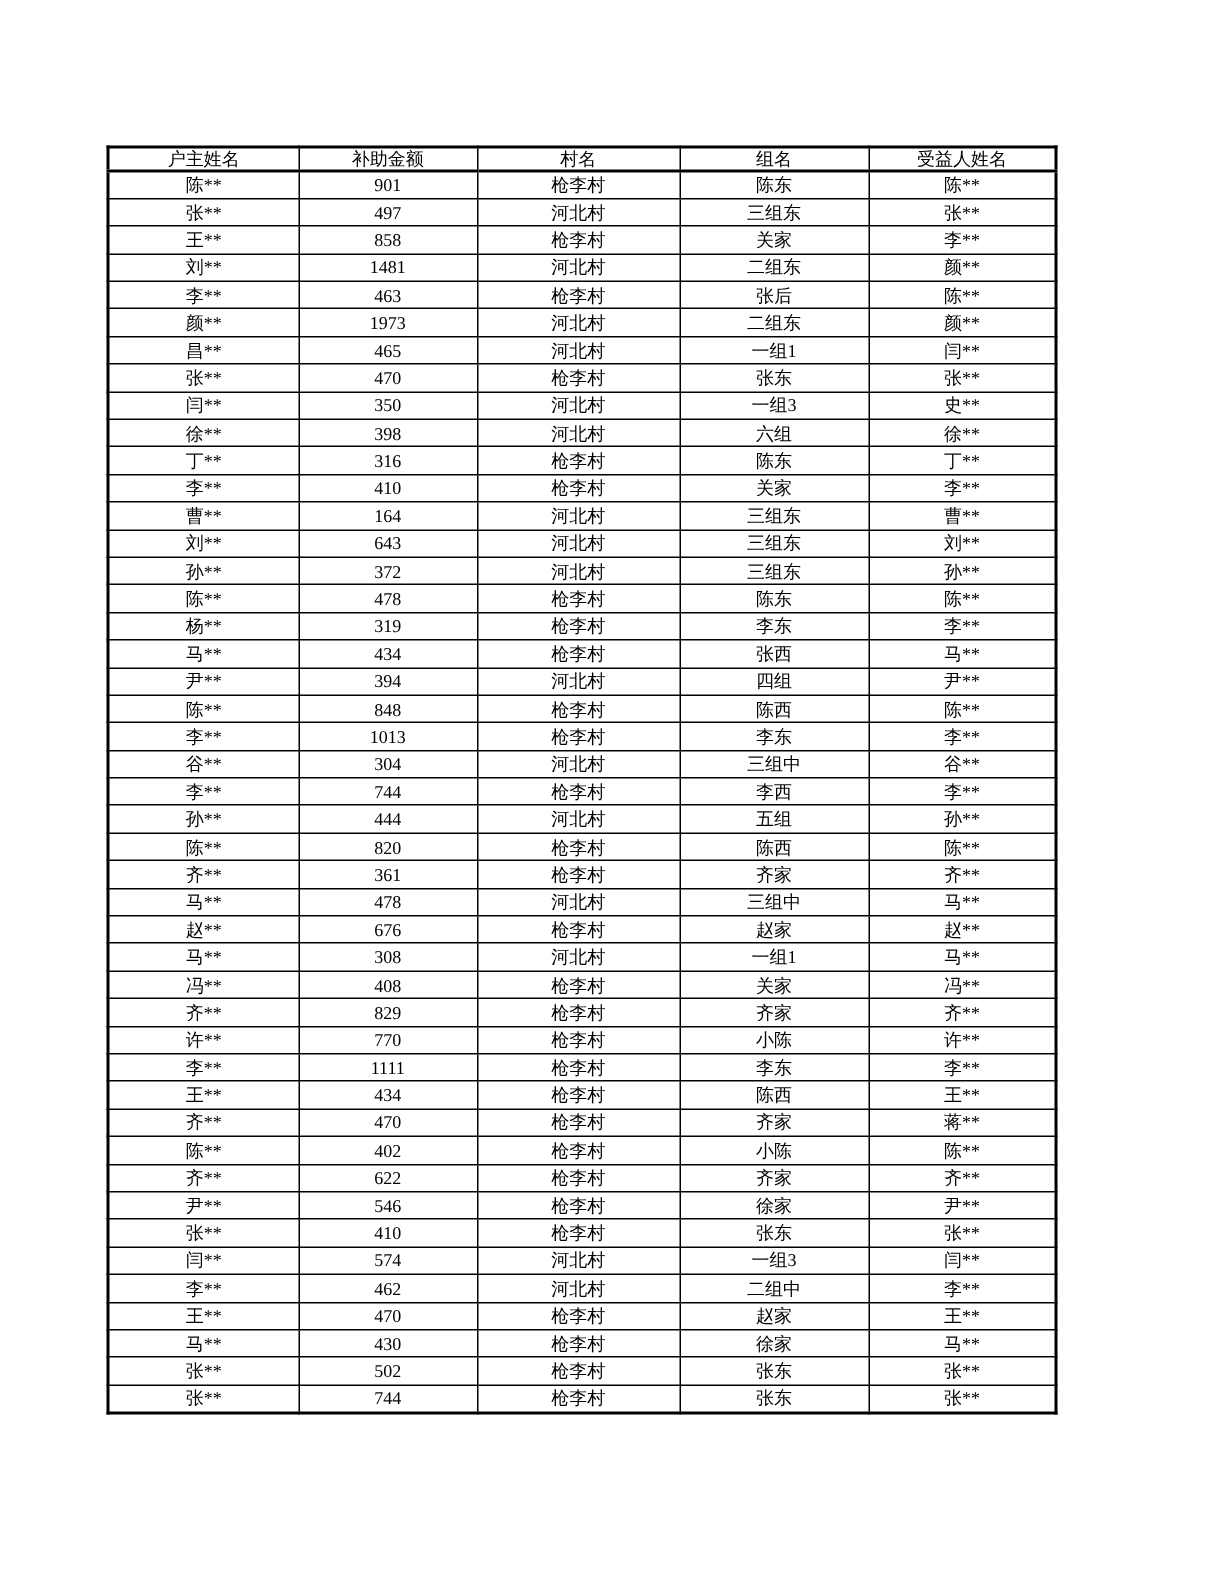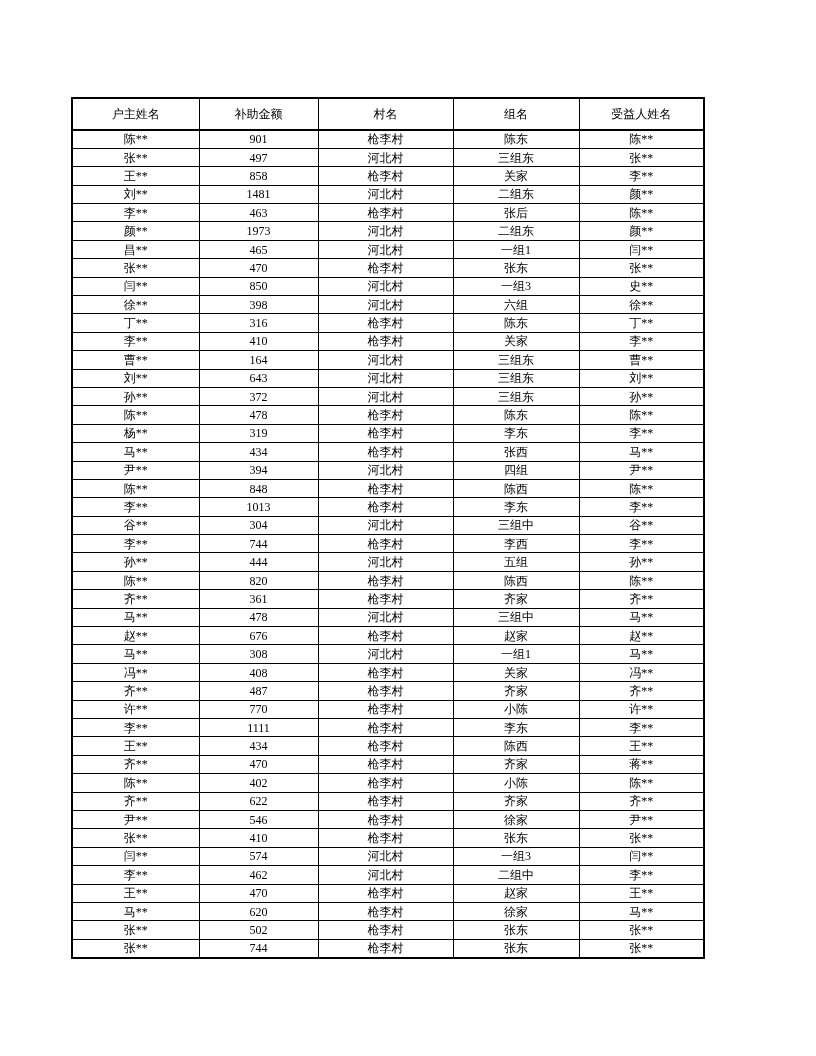--- a/index.html
+++ b/index.html
@@ -37,21 +37,21 @@
   table.subsidy td {
     border: 1px solid #000000;
     text-align: center;
     vertical-align: middle;
     padding: 0;
     font-weight: normal;
     white-space: nowrap;
     overflow: hidden;
   }
   table.subsidy thead tr {
-    height: 32px;
+    height: 16px;
   }
   table.subsidy thead th {
     border-bottom: 2px solid #000000;
   }
   table.subsidy tbody tr {
     height: 18.4px;
   }
 </style>
 </head>
 <body>
@@ -126,21 +126,21 @@
         </tr>
         <tr>
           <td>张**</td>
           <td>470</td>
           <td>枪李村</td>
           <td>张东</td>
           <td>张**</td>
         </tr>
         <tr>
           <td>闫**</td>
-          <td>850</td>
+          <td>350</td>
           <td>河北村</td>
           <td>一组3</td>
           <td>史**</td>
         </tr>
         <tr>
           <td>徐**</td>
           <td>398</td>
           <td>河北村</td>
           <td>六组</td>
           <td>徐**</td>
@@ -280,21 +280,21 @@
         </tr>
         <tr>
           <td>冯**</td>
           <td>408</td>
           <td>枪李村</td>
           <td>关家</td>
           <td>冯**</td>
         </tr>
         <tr>
           <td>齐**</td>
-          <td>487</td>
+          <td>829</td>
           <td>枪李村</td>
           <td>齐家</td>
           <td>齐**</td>
         </tr>
         <tr>
           <td>许**</td>
           <td>770</td>
           <td>枪李村</td>
           <td>小陈</td>
           <td>许**</td>
@@ -364,21 +364,21 @@
         </tr>
         <tr>
           <td>王**</td>
           <td>470</td>
           <td>枪李村</td>
           <td>赵家</td>
           <td>王**</td>
         </tr>
         <tr>
           <td>马**</td>
-          <td>620</td>
+          <td>430</td>
           <td>枪李村</td>
           <td>徐家</td>
           <td>马**</td>
         </tr>
         <tr>
           <td>张**</td>
           <td>502</td>
           <td>枪李村</td>
           <td>张东</td>
           <td>张**</td>

